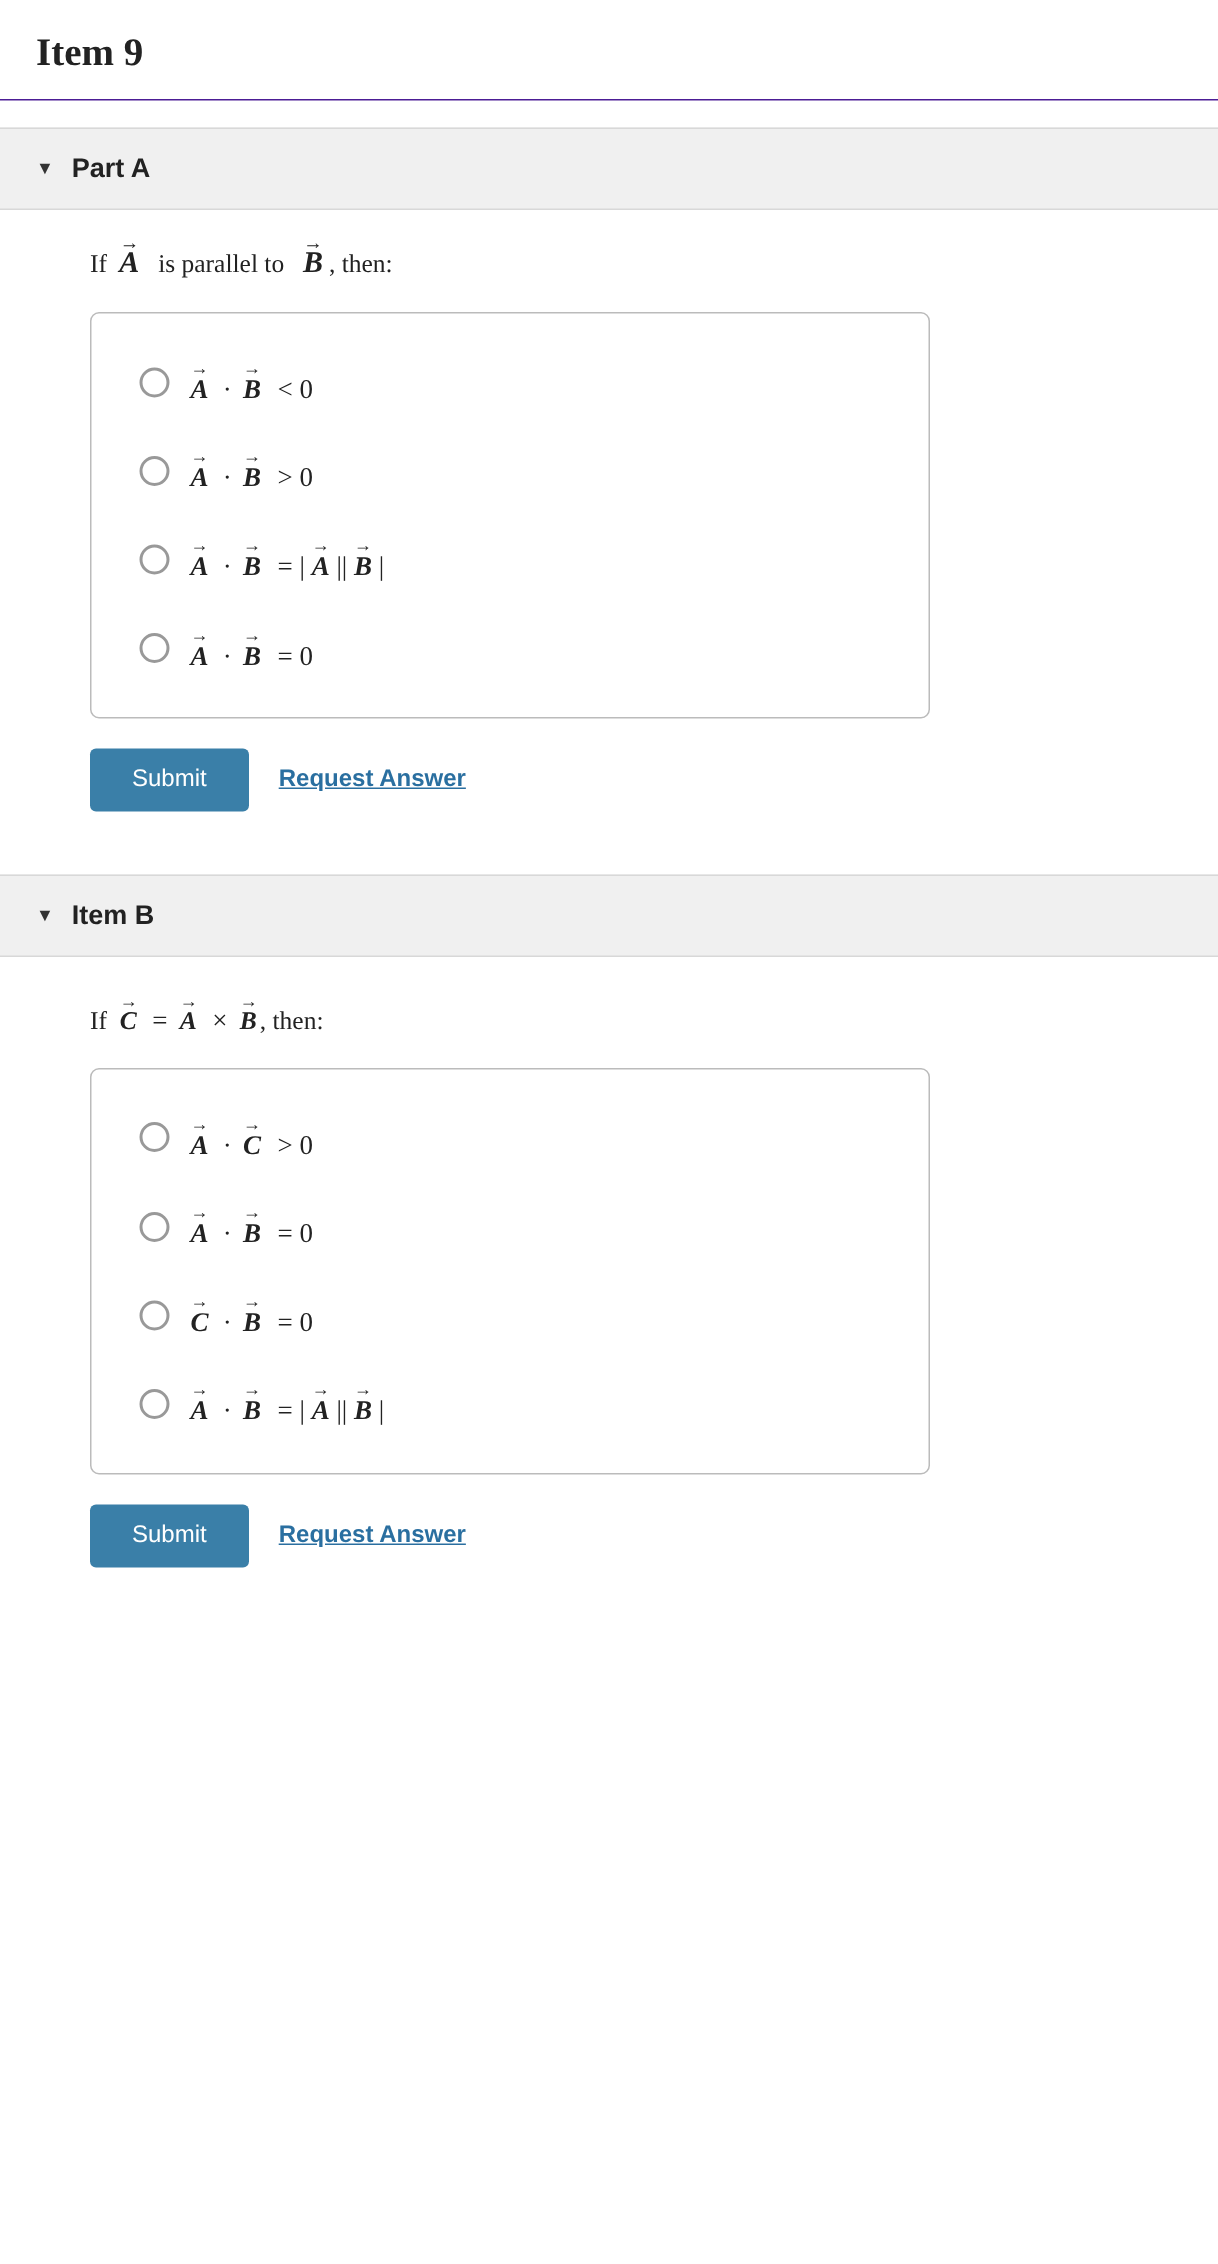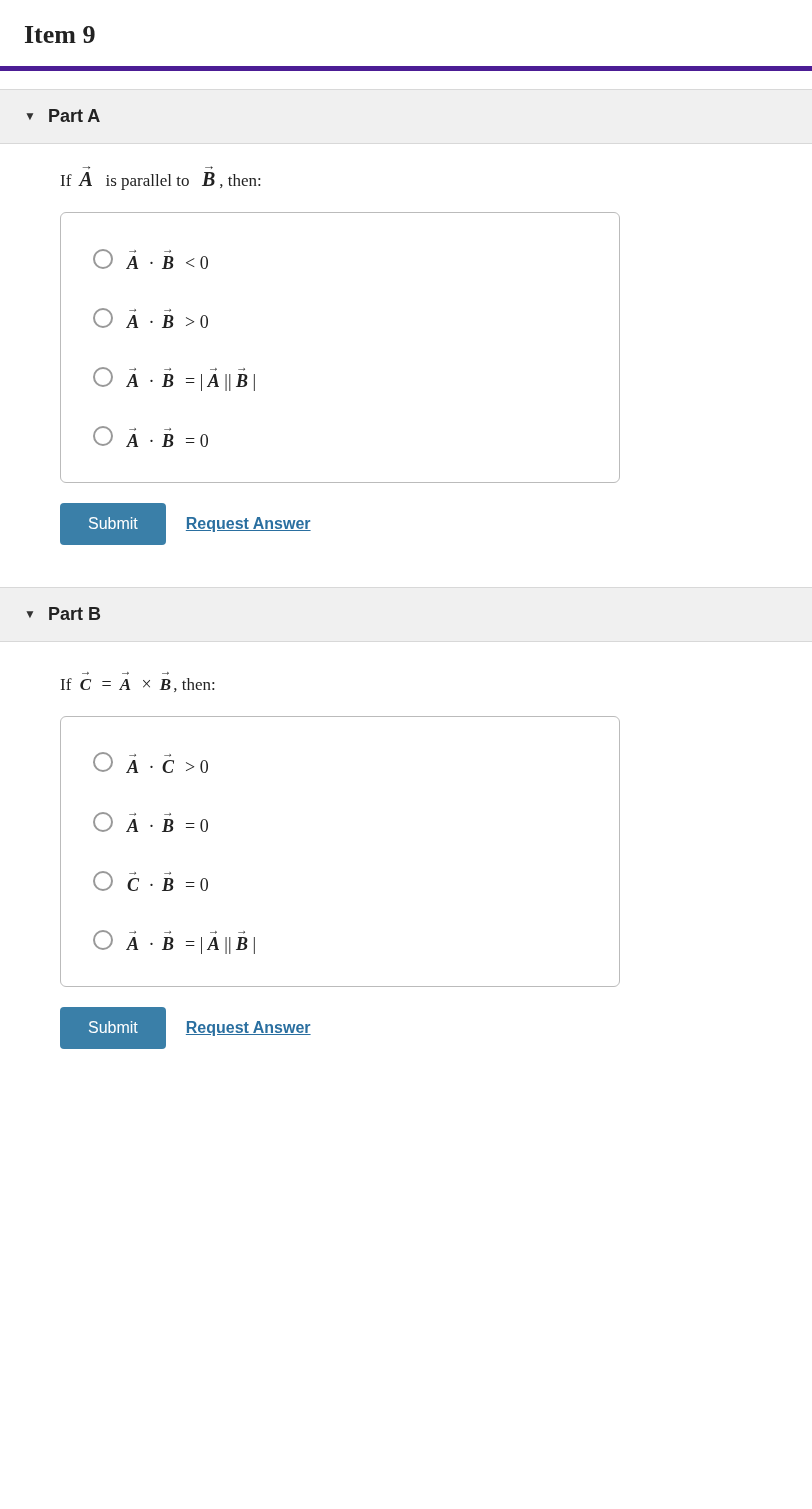--- a/index.html
+++ b/index.html
@@ -5,21 +5,21 @@
     * { box-sizing: border-box; margin: 0; padding: 0; }
     body {
       font-family: Georgia, 'Times New Roman', serif;
       background: #fff;
       width: 812px;
       min-height: 1509px;
       color: #222;
     }
     .page-header {
       padding: 20px 40px 16px 24px;
-      border-bottom: 5px solid #4c1d95;
+      border-bottom: 1px solid #4c1d95;
     }
     .page-title {
       font-size: 26px;
       font-weight: bold;
     }
     .part-section {
       margin: 18px 0;
     }
     .part-header {
       background: #f0f0f0;
@@ -207,21 +207,21 @@
     <div class="action-row">
       <button class="submit-btn">Submit</button>
       <button class="request-answer-link">Request Answer</button>
     </div>
   </div>
 </div>
 
 <div class="part-section">
   <div class="part-header">
     <span class="chevron-icon">▼</span>
-    <span class="part-label">Part B</span>
+    <span class="part-label">Item B</span>
   </div>
   <div class="part-body">
     <div class="question-text">
       If&nbsp;
       <span style="display:inline-block; position:relative; margin-right:2px; padding-top:10px;">
         <span style="position:absolute; top:0; left:0; right:0; text-align:center; font-size:12px;">→</span>
         <strong><em>C</em></strong>
       </span>
       <span style="font-size:18px; margin:0 4px;">=</span>
       <span style="display:inline-block; position:relative; margin-right:2px; padding-top:10px;">

